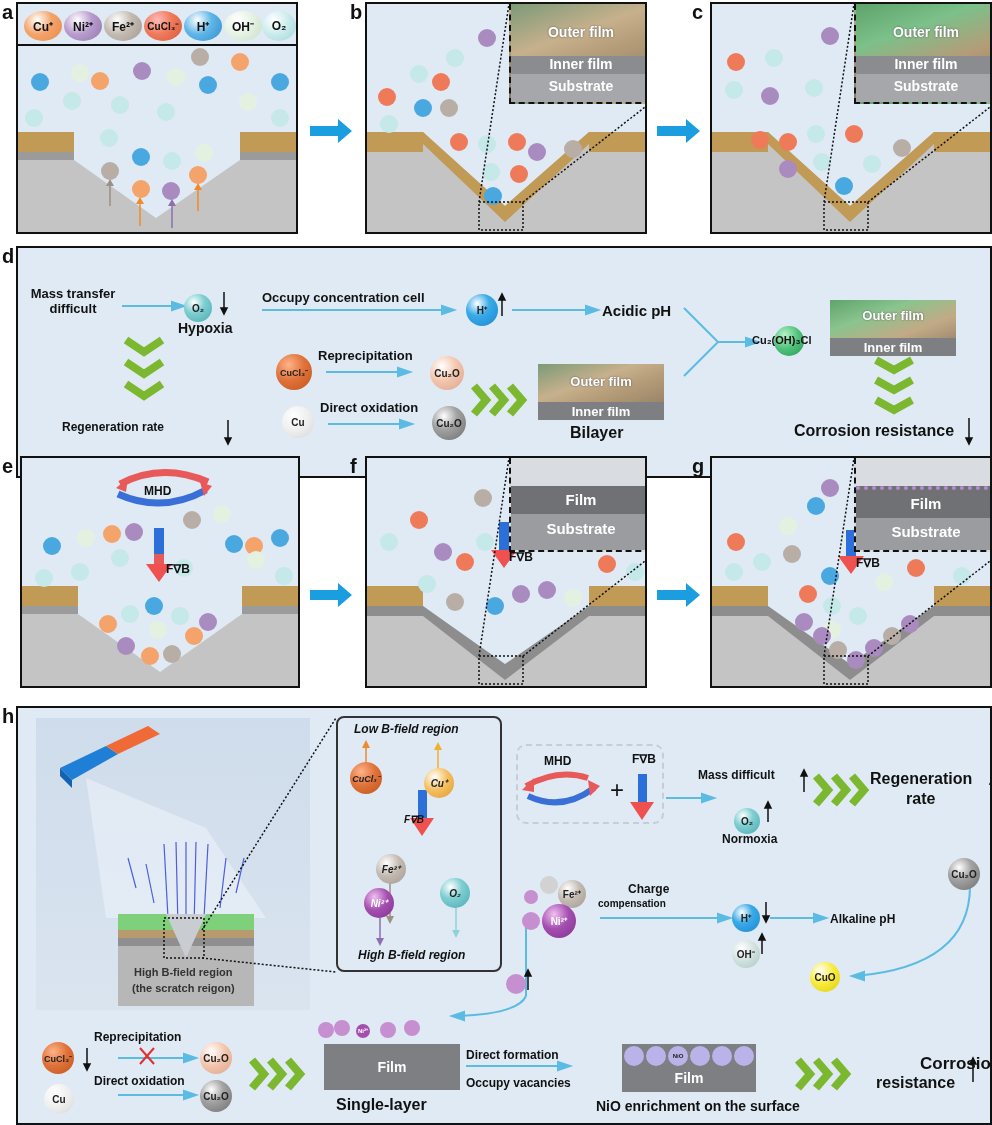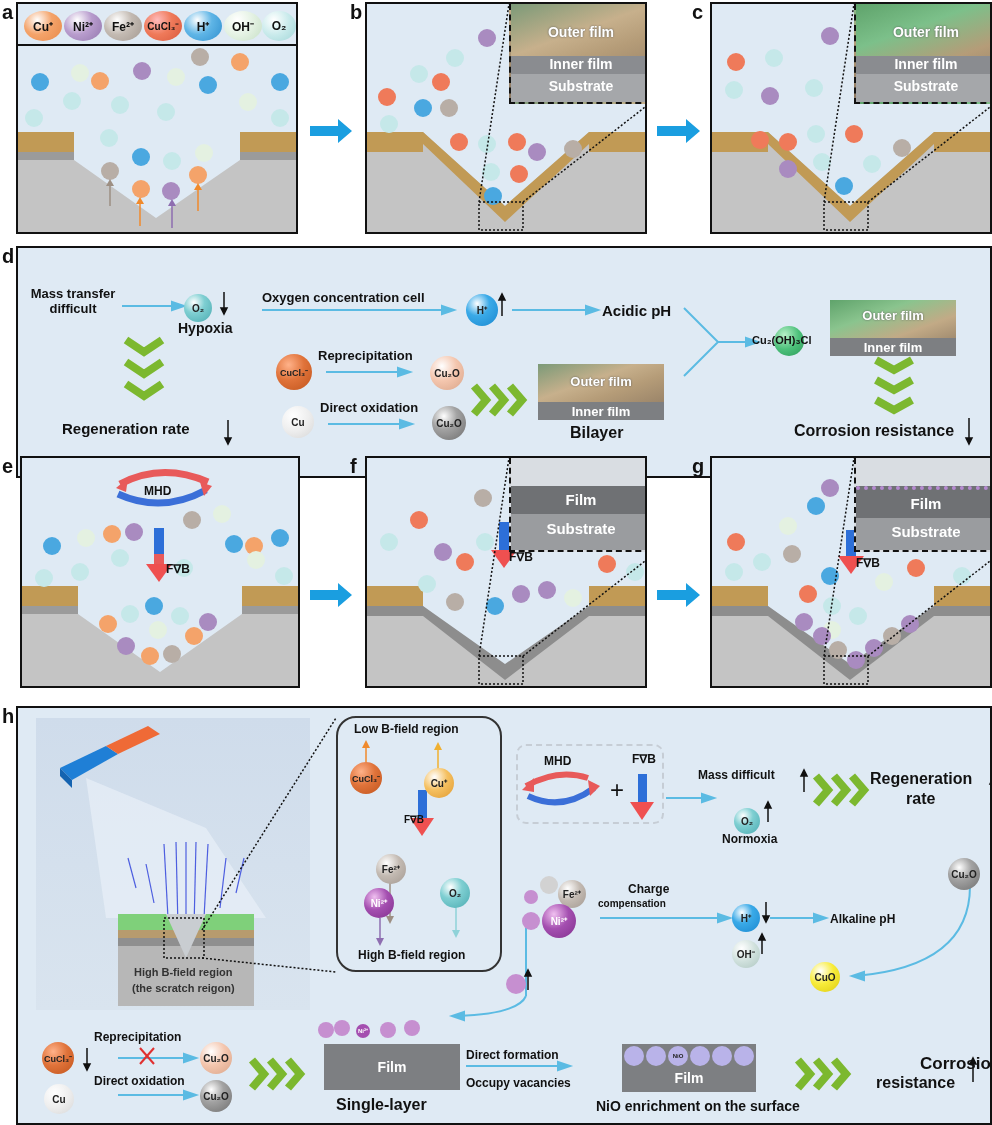--- a/index.html
+++ b/index.html
@@ -192,41 +192,41 @@
     </g>
     <g stroke="#7cb82f" stroke-width="8" fill="none">
       <polyline points="858,112 876,122 894,112"></polyline>
         <polyline points="858,132 876,142 894,132"></polyline>
         <polyline points="858,152 876,162 894,152"></polyline>
     </g>
   </svg>
   <div class="lbl" style="left:8px;top:38px;font-size:13px;width:94px;text-align:center;white-space:normal;line-height:15px;">Mass transfer difficult</div>
   <div class="ion" style="left:166px;top:46px;width:28px;height:28px;background:radial-gradient(circle at 35% 30%,#fff 0,#7fcfd2 40%,#4aaab0 100%);">O₂</div>
   <div class="lbl" style="left:160px;top:72px;font-size:14px;">Hypoxia</div>
-  <div class="lbl" style="left:244px;top:42px;font-size:13px;">Oxygen concentration cell</div>
+  <div class="lbl" style="left:244px;top:42px;font-size:13px;">Occupy concentration cell</div>
   <div class="ion" style="left:448px;top:46px;width:32px;height:32px;background:radial-gradient(circle at 35% 30%,#fff 0,#3aaae8 40%,#1a88d0 100%);">H⁺</div>
   <div class="lbl" style="left:584px;top:54px;font-size:15px;">Acidic pH</div>
   <div class="ion" style="left:258px;top:106px;width:36px;height:36px;font-size:9px;background:radial-gradient(circle at 35% 30%,#ffb28a 0,#e0733a 45%,#c0541c 100%);">CuCl₃⁻</div>
   <div class="lbl" style="left:300px;top:100px;font-size:13px;">Reprecipitation</div>
   <div class="ion" style="left:412px;top:108px;width:34px;height:34px;background:radial-gradient(circle at 35% 30%,#fff 0,#f4c6ae 45%,#d9a488 100%);">Cu₂O</div>
   <div class="ion" style="left:264px;top:158px;width:32px;height:32px;background:radial-gradient(circle at 35% 30%,#fff 0,#eeeeee 50%,#d6d6d6 100%);">Cu</div>
   <div class="lbl" style="left:302px;top:152px;font-size:13px;">Direct oxidation</div>
   <div class="ion" style="left:414px;top:158px;width:34px;height:34px;background:radial-gradient(circle at 35% 30%,#fff 0,#a3a3a3 40%,#6e6e6e 100%);">Cu₂O</div>
   <div class="film-img" style="left:520px;top:116px;width:126px;height:56px;">
     <div class="film-outer-txt" style="top:10px;font-size:13px;">Outer film</div>
     <div class="film-inner" style="height:18px;font-size:13px;">Inner film</div>
   </div>
   <div class="lbl" style="left:552px;top:176px;font-size:16px;">Bilayer</div>
   <div class="ion" style="left:756px;top:78px;width:30px;height:30px;background:radial-gradient(circle at 35% 30%,#b8f0c8 0,#4cc07a 50%,#2c9a58 100%);"></div>
   <div class="lbl" style="left:734px;top:86px;font-size:11px;">Cu₂(OH)₃Cl</div>
   <div class="film-img" style="left:812px;top:52px;width:126px;height:56px;background:linear-gradient(160deg,#5fa36b 0%,#8ac48e 30%,#c2aa86 60%,#8a7660 100%);">
     <div class="film-outer-txt" style="top:8px;font-size:13px;">Outer film</div>
     <div class="film-inner" style="height:18px;font-size:13px;">Inner film</div>
   </div>
-  <div class="lbl" style="left:44px;top:172px;font-size:15px;">Regeneration rate</div>
+  <div class="lbl" style="left:44px;top:172px;font-size:12px;">Regeneration rate</div>
   <div class="lbl" style="left:776px;top:174px;font-size:16px;">Corrosion resistance</div>
 </div>
 
 <div class="panel-label" style="left:2px;top:456px;">e</div>
 <div class="box" style="left:20px;top:456px;width:280px;height:232px;">
   <svg width="280" height="232">
     <rect x="0" y="128" width="56" height="20" fill="#c19a55"></rect>
       <rect x="0" y="148" width="56" height="8" fill="#9b9b9b"></rect>
     <rect x="220" y="128" width="60" height="20" fill="#c19a55"></rect>
       <rect x="220" y="148" width="60" height="8" fill="#9b9b9b"></rect>
@@ -388,21 +388,21 @@
       <rect x="128" y="200" width="40" height="40" fill="none" stroke="#111" stroke-width="1.5" stroke-dasharray="2,2"></rect>
     </svg>
     <div class="lbl" style="left:98px;top:248px;font-size:11px;color:#333;">High B-field region</div>
     <div class="lbl" style="left:96px;top:264px;font-size:11px;color:#333;">(the scratch reigon)</div>
   </div>
   <svg width="976" height="419">
     <line x1="184" y1="222" x2="318" y2="10" stroke="#111" stroke-width="1.5" stroke-dasharray="2,2"></line>
     <line x1="184" y1="250" x2="318" y2="264" stroke="#111" stroke-width="1.5" stroke-dasharray="2,2"></line>
   </svg>
 
-  <div style="position:absolute;left:318px;top:8px;width:166px;height:256px;border:2px solid #333;border-radius:20px;box-sizing:border-box;">
+  <div style="position:absolute;left:318px;top:8px;width:166px;height:256px;border:2px solid #333;border-radius:8px;box-sizing:border-box;font-style:italic;">
     <div class="lbl" style="left:16px;top:4px;font-size:12px;">Low B-field region</div>
     <div class="lbl" style="left:20px;top:230px;font-size:12px;">High B-field region</div>
     <svg width="166" height="256">
       <g stroke-width="1.5">
         <line x1="28" y1="46" x2="28" y2="28" stroke="#f08a2c"></line>
           <polygon points="24,30 32,30 28,22" fill="#f08a2c"></polygon>
         <line x1="100" y1="52" x2="100" y2="30" stroke="#f0b030"></line>
           <polygon points="96,32 104,32 100,24" fill="#f0b030"></polygon>
         <line x1="52" y1="160" x2="52" y2="200" stroke="#9d8f83"></line>
           <polygon points="48,198 56,198 52,206" fill="#9d8f83"></polygon>

